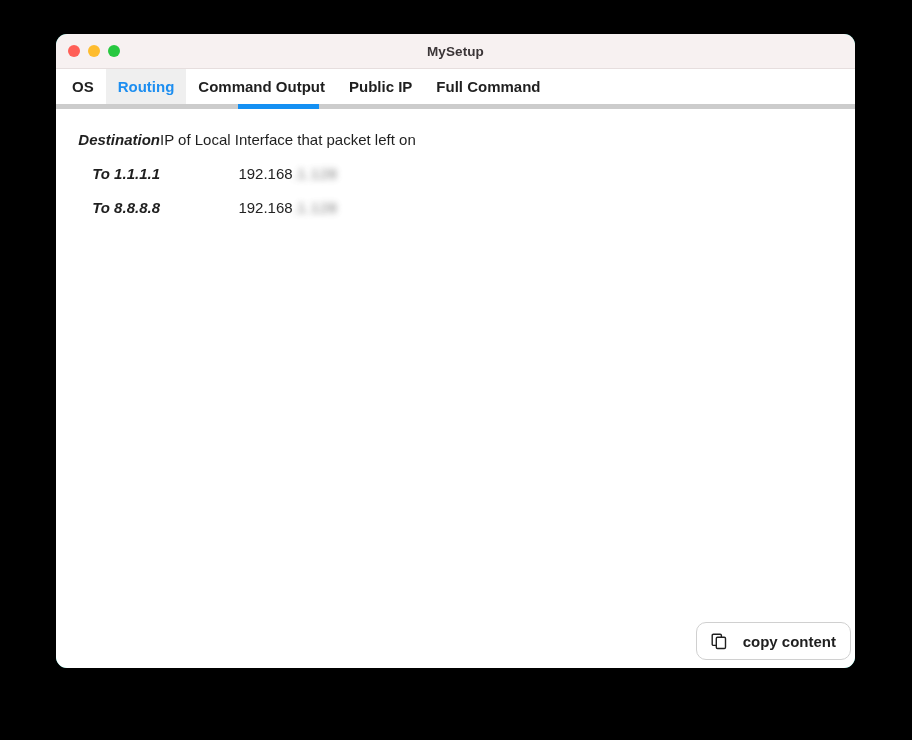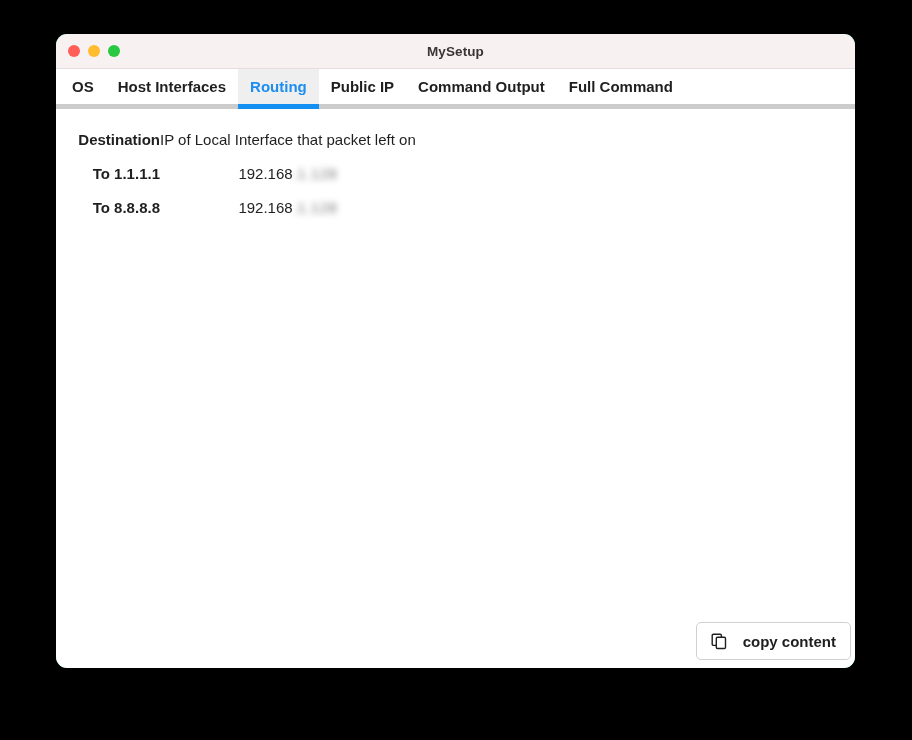--- a/index.html
+++ b/index.html
@@ -113,20 +113,21 @@
     padding: 8px 0 9px 0;
     font-size: 15px;
     vertical-align: baseline;
   }
   td.col-label {
     text-align: right;
     font-weight: bold;
     color: #1f1f1f;
     width: 94px;
     padding-right: 0;
+    font-style: italic;
   }
   td.col-value {
     padding-left: 21px;
     color: #232323;
     font-weight: normal;
     white-space: nowrap;
     text-align: center;
   }
   td.col-value.header-val { color: #1f1f1f; }
 
@@ -165,21 +166,21 @@
     color: #1c1c1c;
   }
   #copy-button {
     position: absolute;
     right: 4px;
     bottom: 8px;
     height: 36px;
     padding: 0 14px;
     background: #ffffff;
     border: 1px solid #d0d0d0;
-    border-radius: 5px;
+    border-radius: 10px;
     display: flex;
     align-items: center;
     gap: 15px;
     cursor: default;
   }
   #copy-button .label {
     font-size: 15px;
     font-weight: bold;
     color: #1f1f1f;
     white-space: nowrap;
@@ -195,24 +196,23 @@
     <div class="traffic-lights">
       <span class="light close"></span>
       <span class="light min"></span>
       <span class="light max"></span>
     </div>
     <div id="window-title">MySetup</div>
   </div>
 
   <div id="tabbar">
     <div class="tab">OS</div>
-    <div class="tab">Host Interfaces</div>
     <div class="tab active" id="tab-routing">Routing</div>
+    <div class="tab">Command Output</div>
     <div class="tab">Public IP</div>
-    <div class="tab">Command Output</div>
     <div class="tab">Full Command</div>
   </div>
 
   <div id="tabstrip">
     <div class="active-underline" id="active-underline" style="left: 182px; width: 81px;"></div>
   </div>
 
   <div id="content">
     <table class="routing">
       <tbody>

